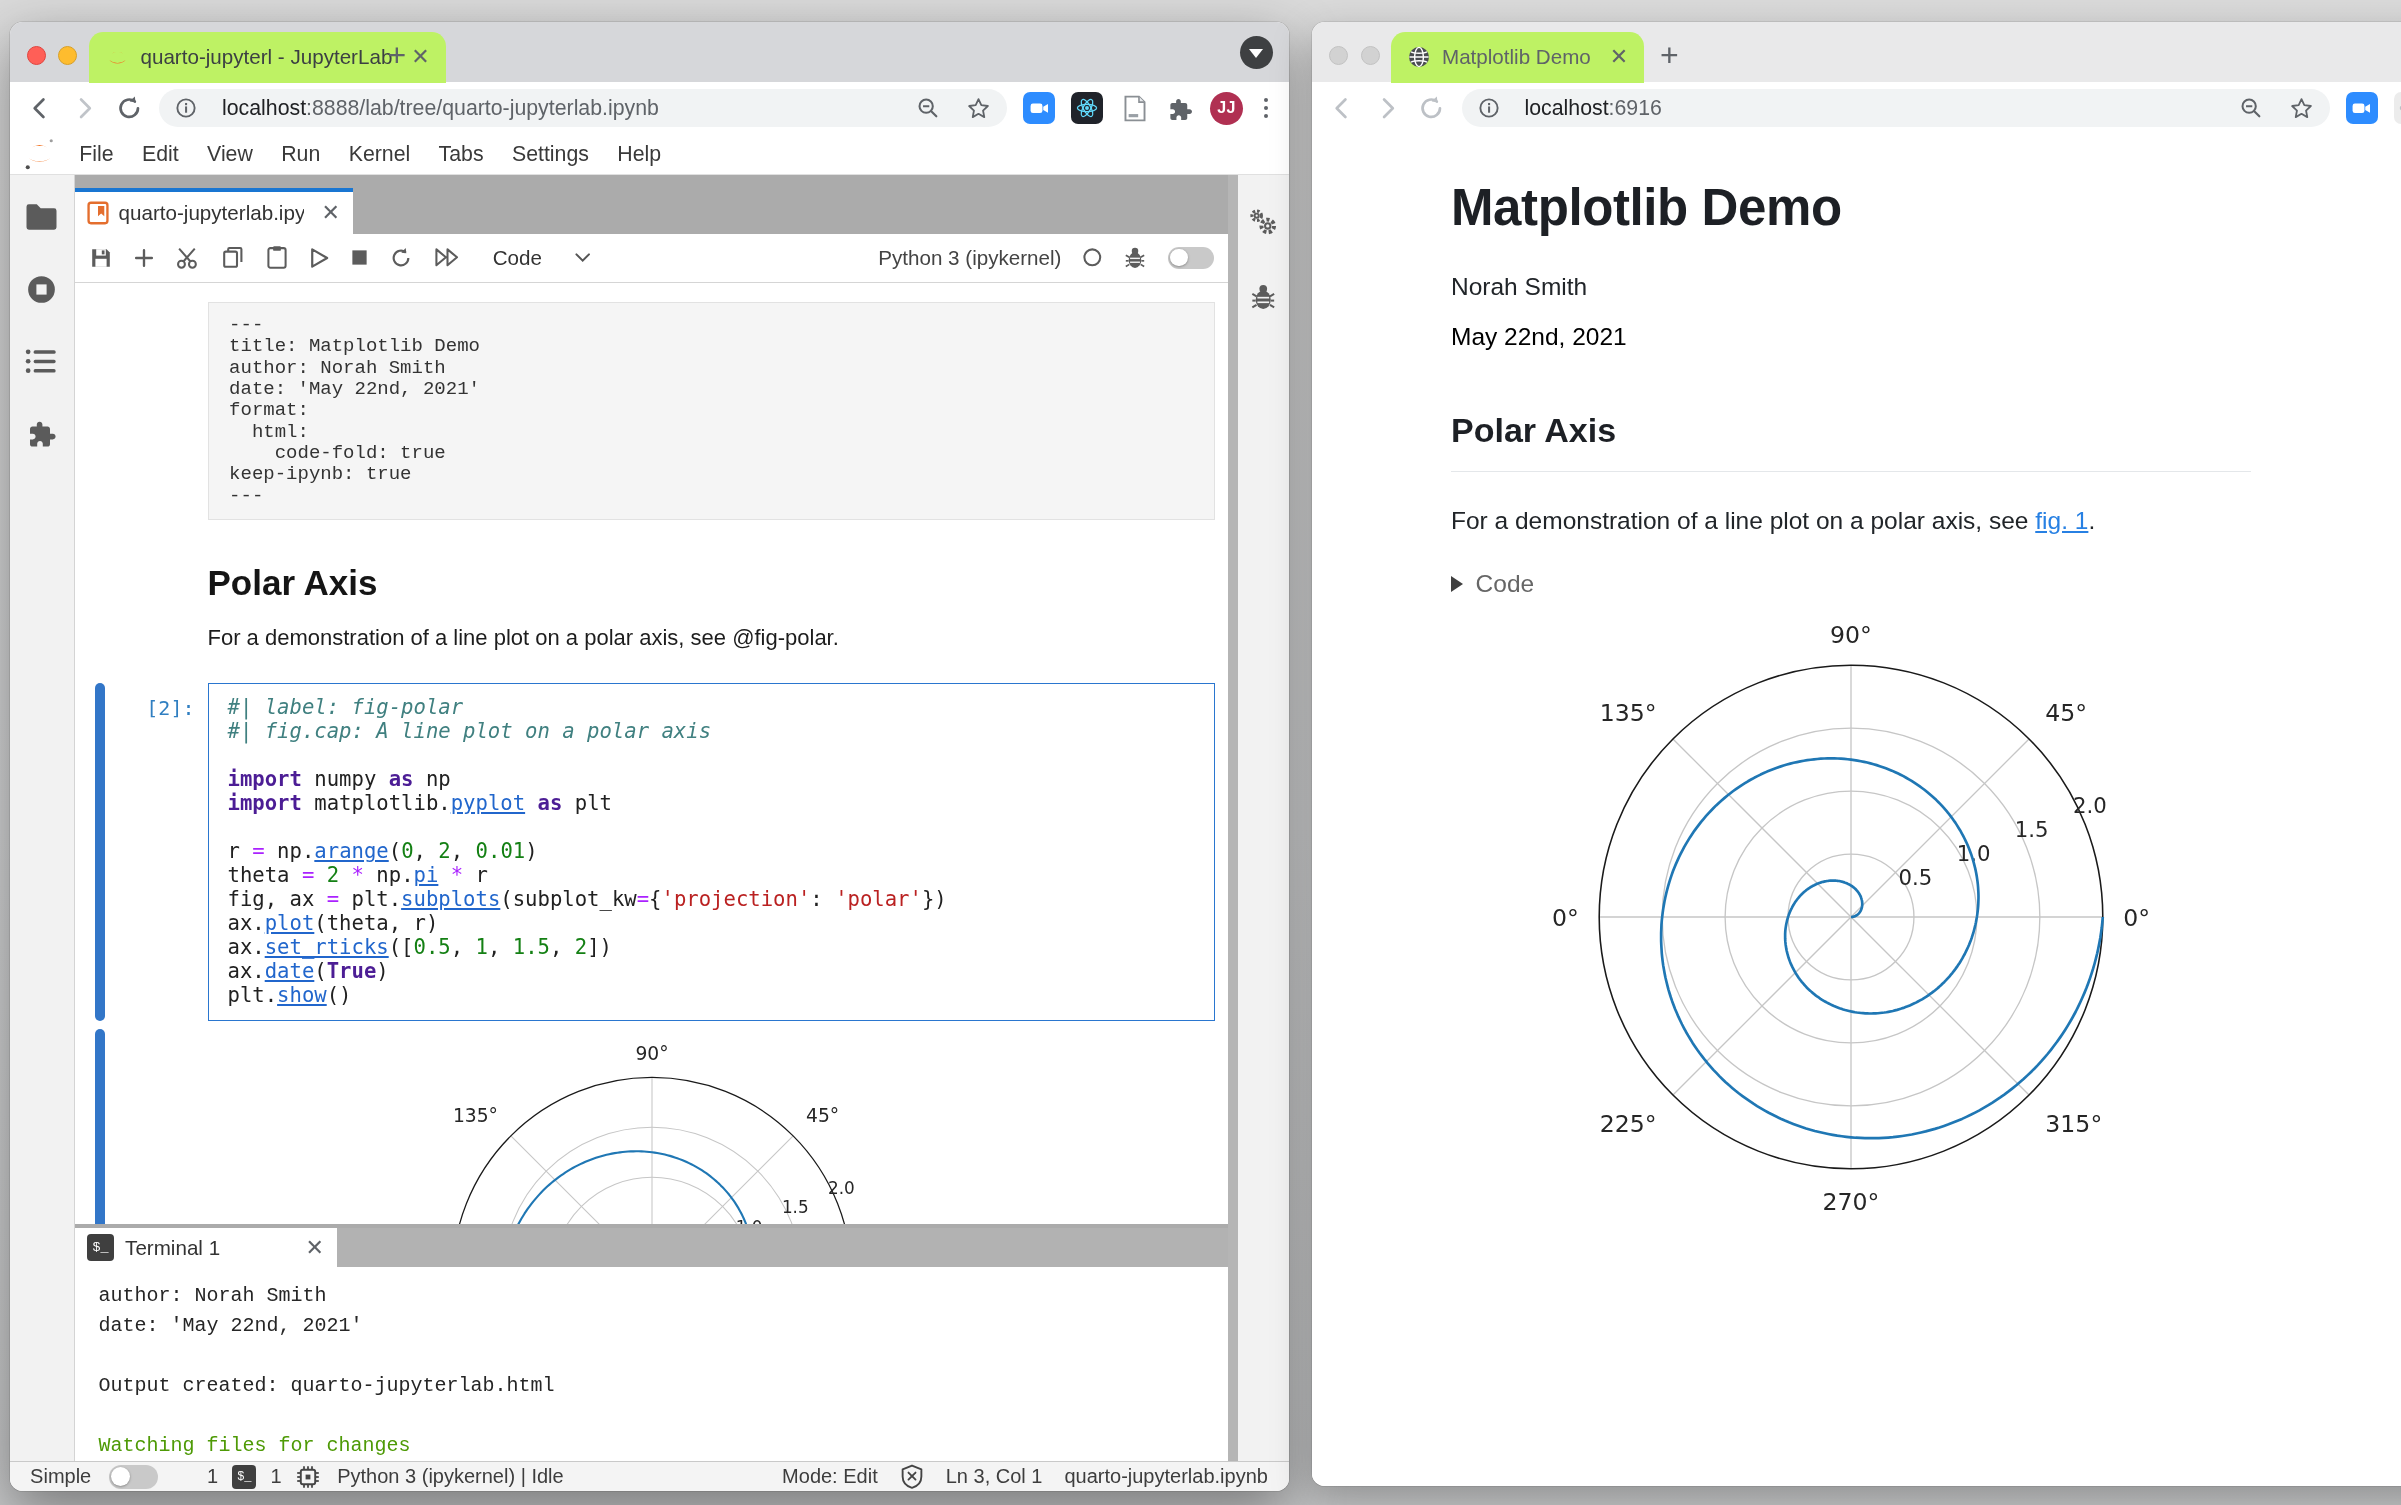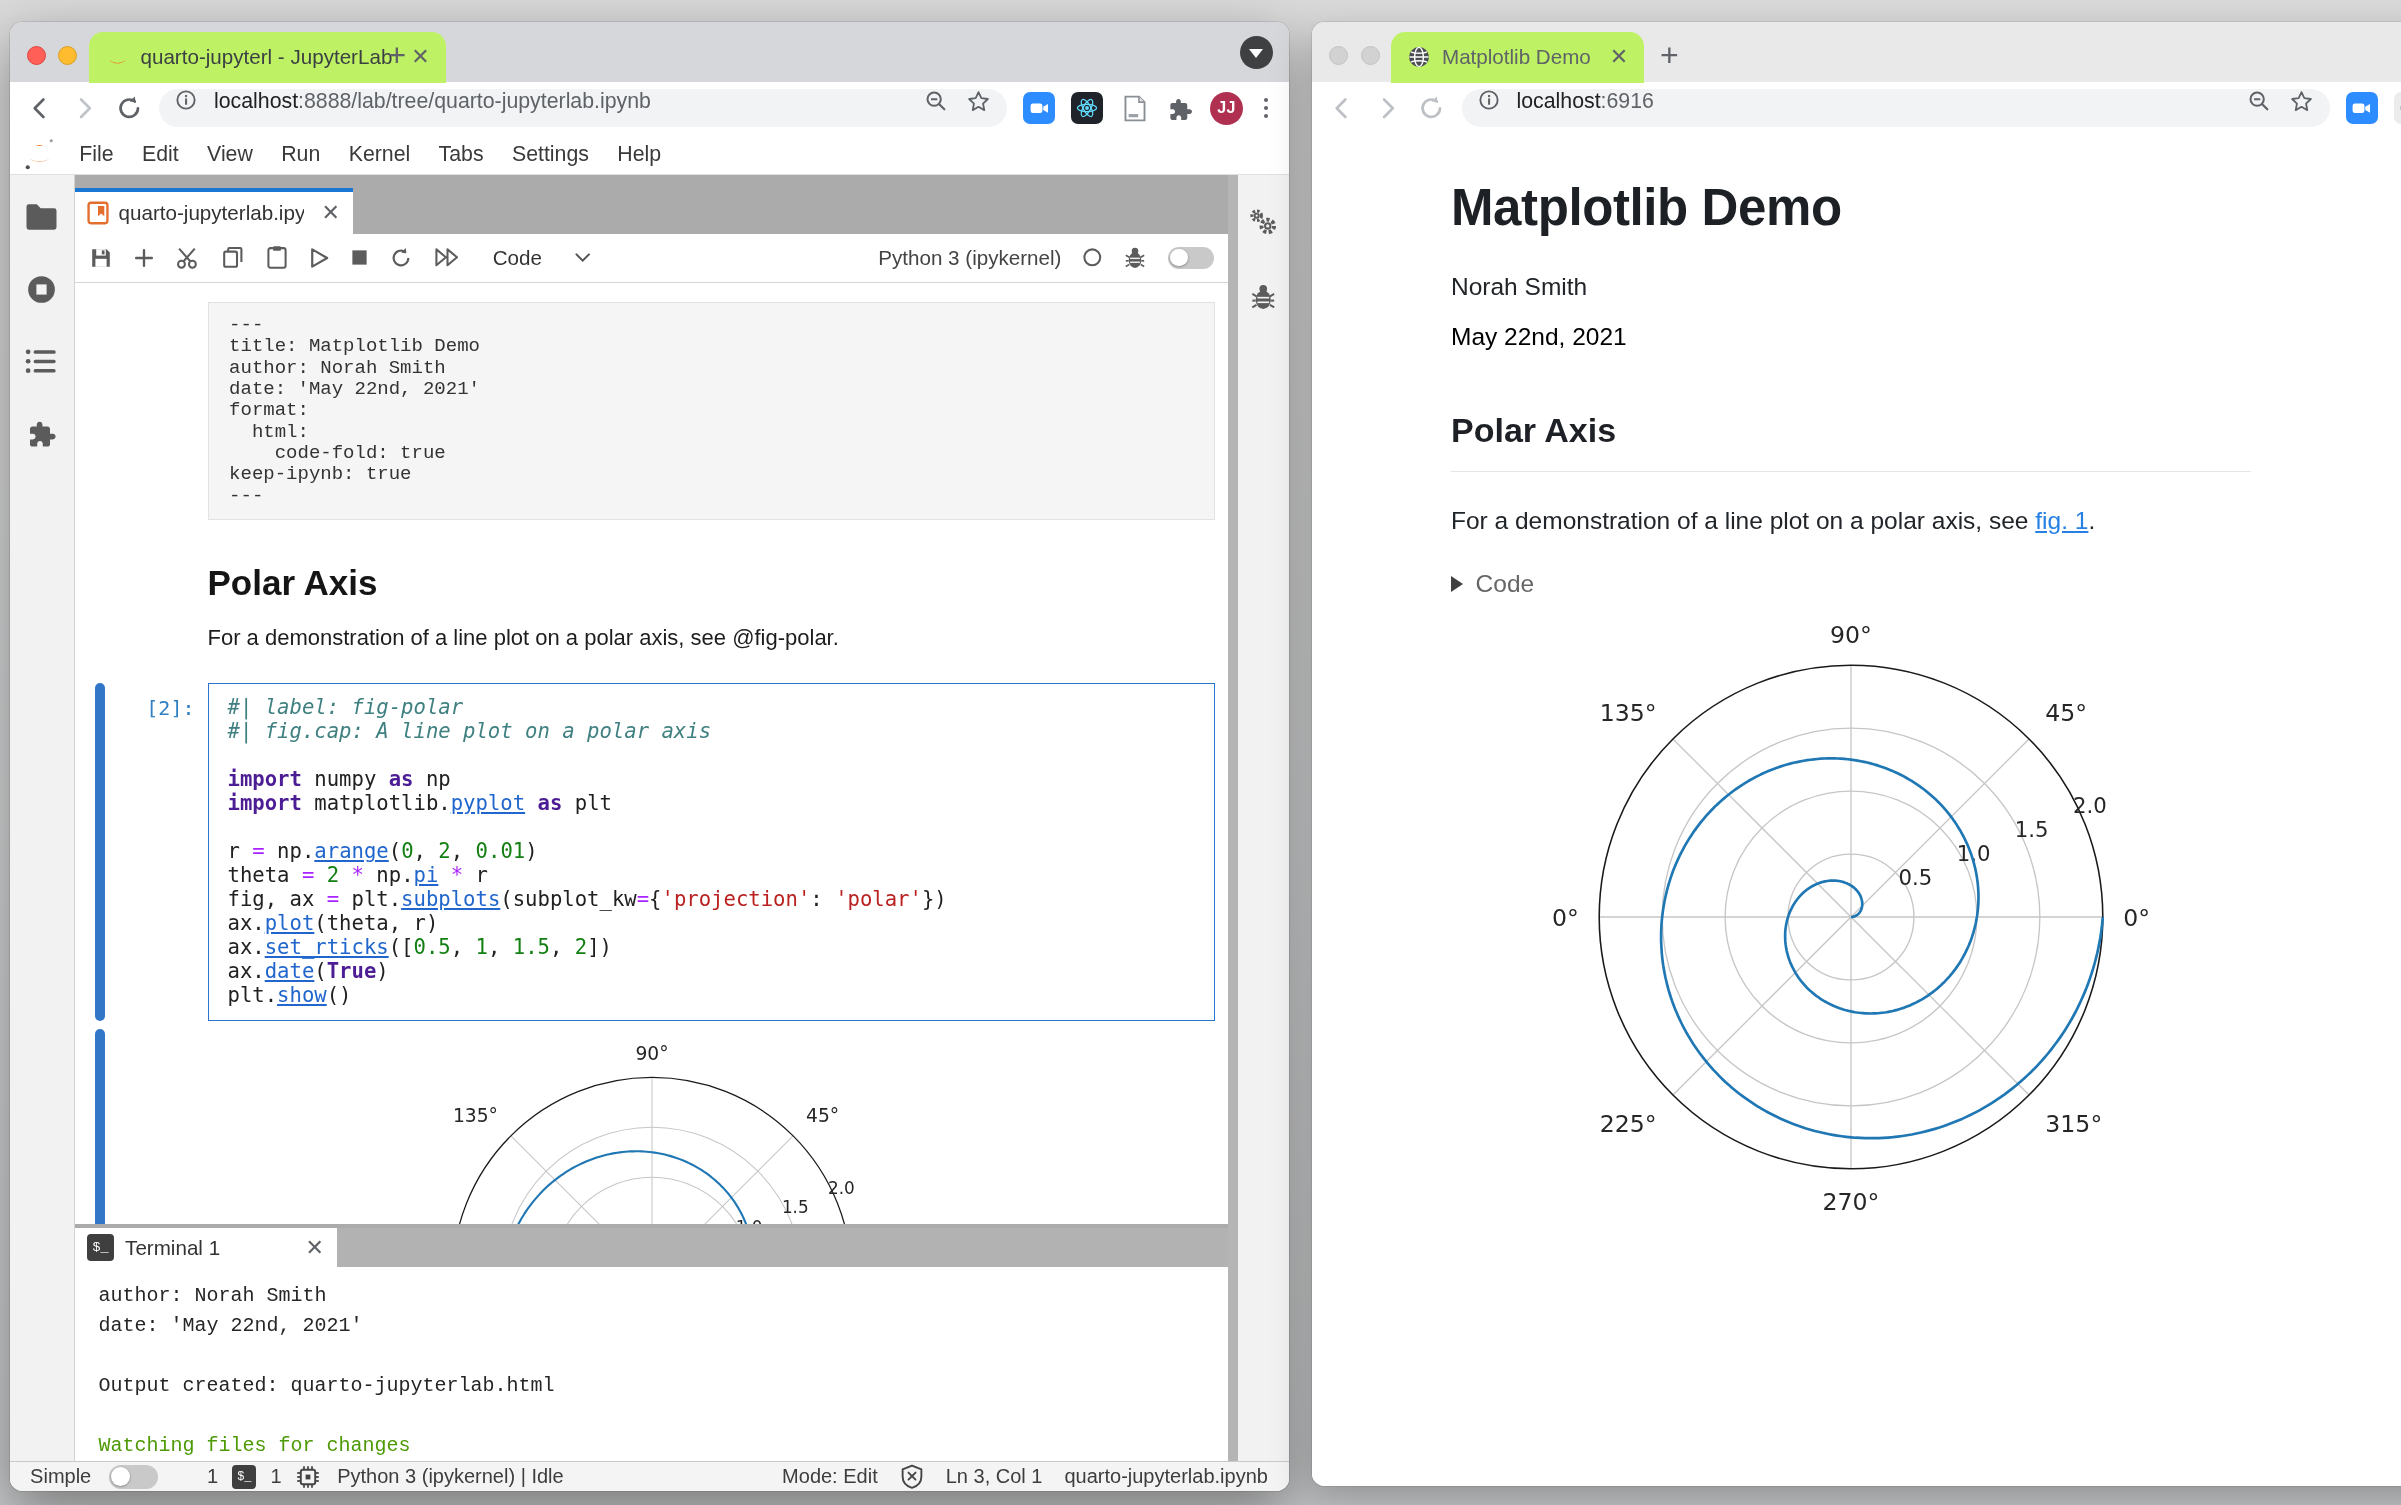--- a/index.html
+++ b/index.html
@@ -28,22 +28,22 @@
   .btab-title { font-size:20.6px; color:#3c4043; white-space:nowrap; }
   #win-right .btab-title { color:#5f6368; }
   .tab-close { font-size:22px; color:#5f6368; margin-left:8px; line-height:1; cursor:default; }
   .newtab { position:absolute; top:17.4px; font-size:32px; color:#5f6368; font-weight:300; line-height:1; }
   .chip { position:absolute; right:16px; top:14.2px; width:33px; height:33px; border-radius:50%; background:#3e4042;
           display:flex; align-items:center; justify-content:center; }
   .chip .tri-dn { width:0; height:0; border-left:7.1px solid transparent; border-right:7.1px solid transparent; border-top:9.5px solid #fff; margin-top:2.4px;}
 
   .addr-row { height:52px; background:#fff; display:flex; align-items:center; padding:0 16px; gap:16px; flex:0 0 auto; }
   .nav-ic { width:28.5px; height:28.5px; flex:0 0 auto; }
-  .omnibox { flex:1; height:38px; background:#f1f3f4; border-radius:19px; display:flex; 
-             padding:0 16px; gap:17px; min-width:0; }
+  .omnibox { flex:1; height:38px; background:#f1f3f4; border-radius:19px; display:flex; align-items:center;
+             padding:0 16px; gap:25px; min-width:0; }
   .url { font-size:21.3px; white-space:nowrap; overflow:hidden; }
   .url .host { color:#202124; } .url .rest { color:#5f6368; }
   .ext-row { display:flex; align-items:center; gap:16px; flex:0 0 auto; }
   .extbox { width:32px; height:32px; border-radius:7.1px; display:flex; align-items:center; justify-content:center; }
   .avatar { width:33px; height:33px; border-radius:50%; background:#b03052; color:#fff; font-size:16px; font-weight:bold;
             display:flex; align-items:center; justify-content:center; letter-spacing:0.4px; }
   .kebab { display:flex; flex-direction:column; gap:4px; padding:0 4.7px; }
   .kebab i { width:4px; height:4px; border-radius:50%; background:#5f6368; display:block; }
   #win-right .kebab i { background:#9aa0a6; }
 

